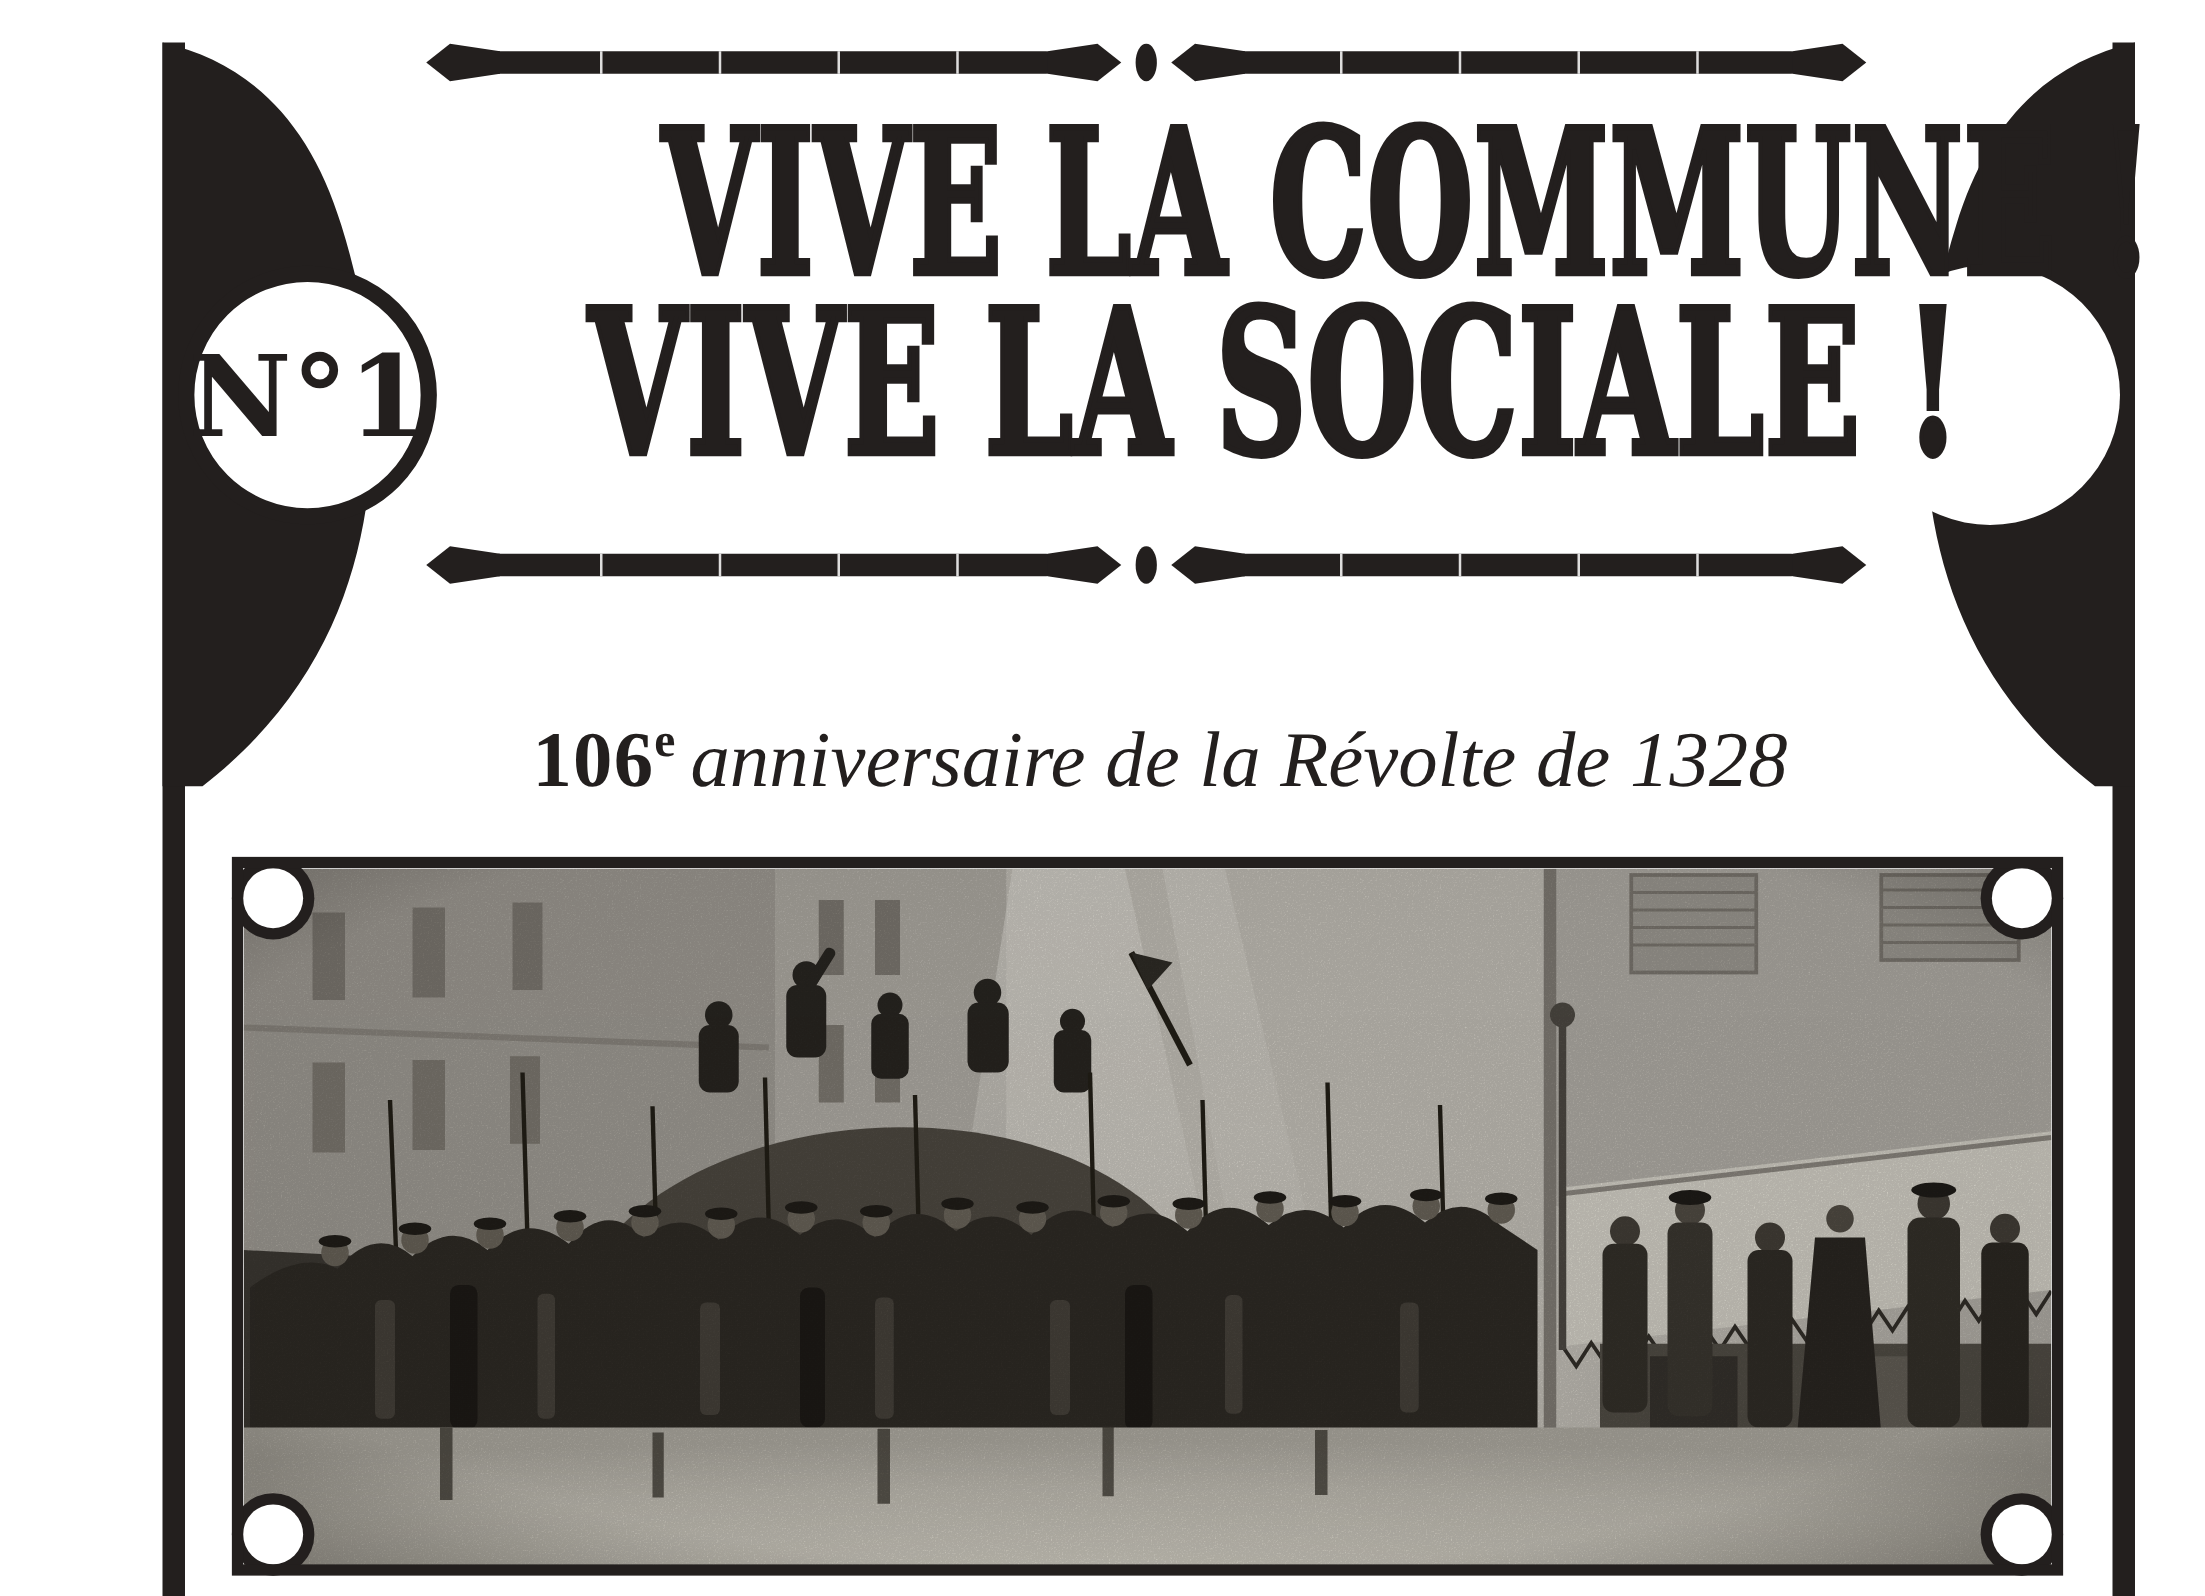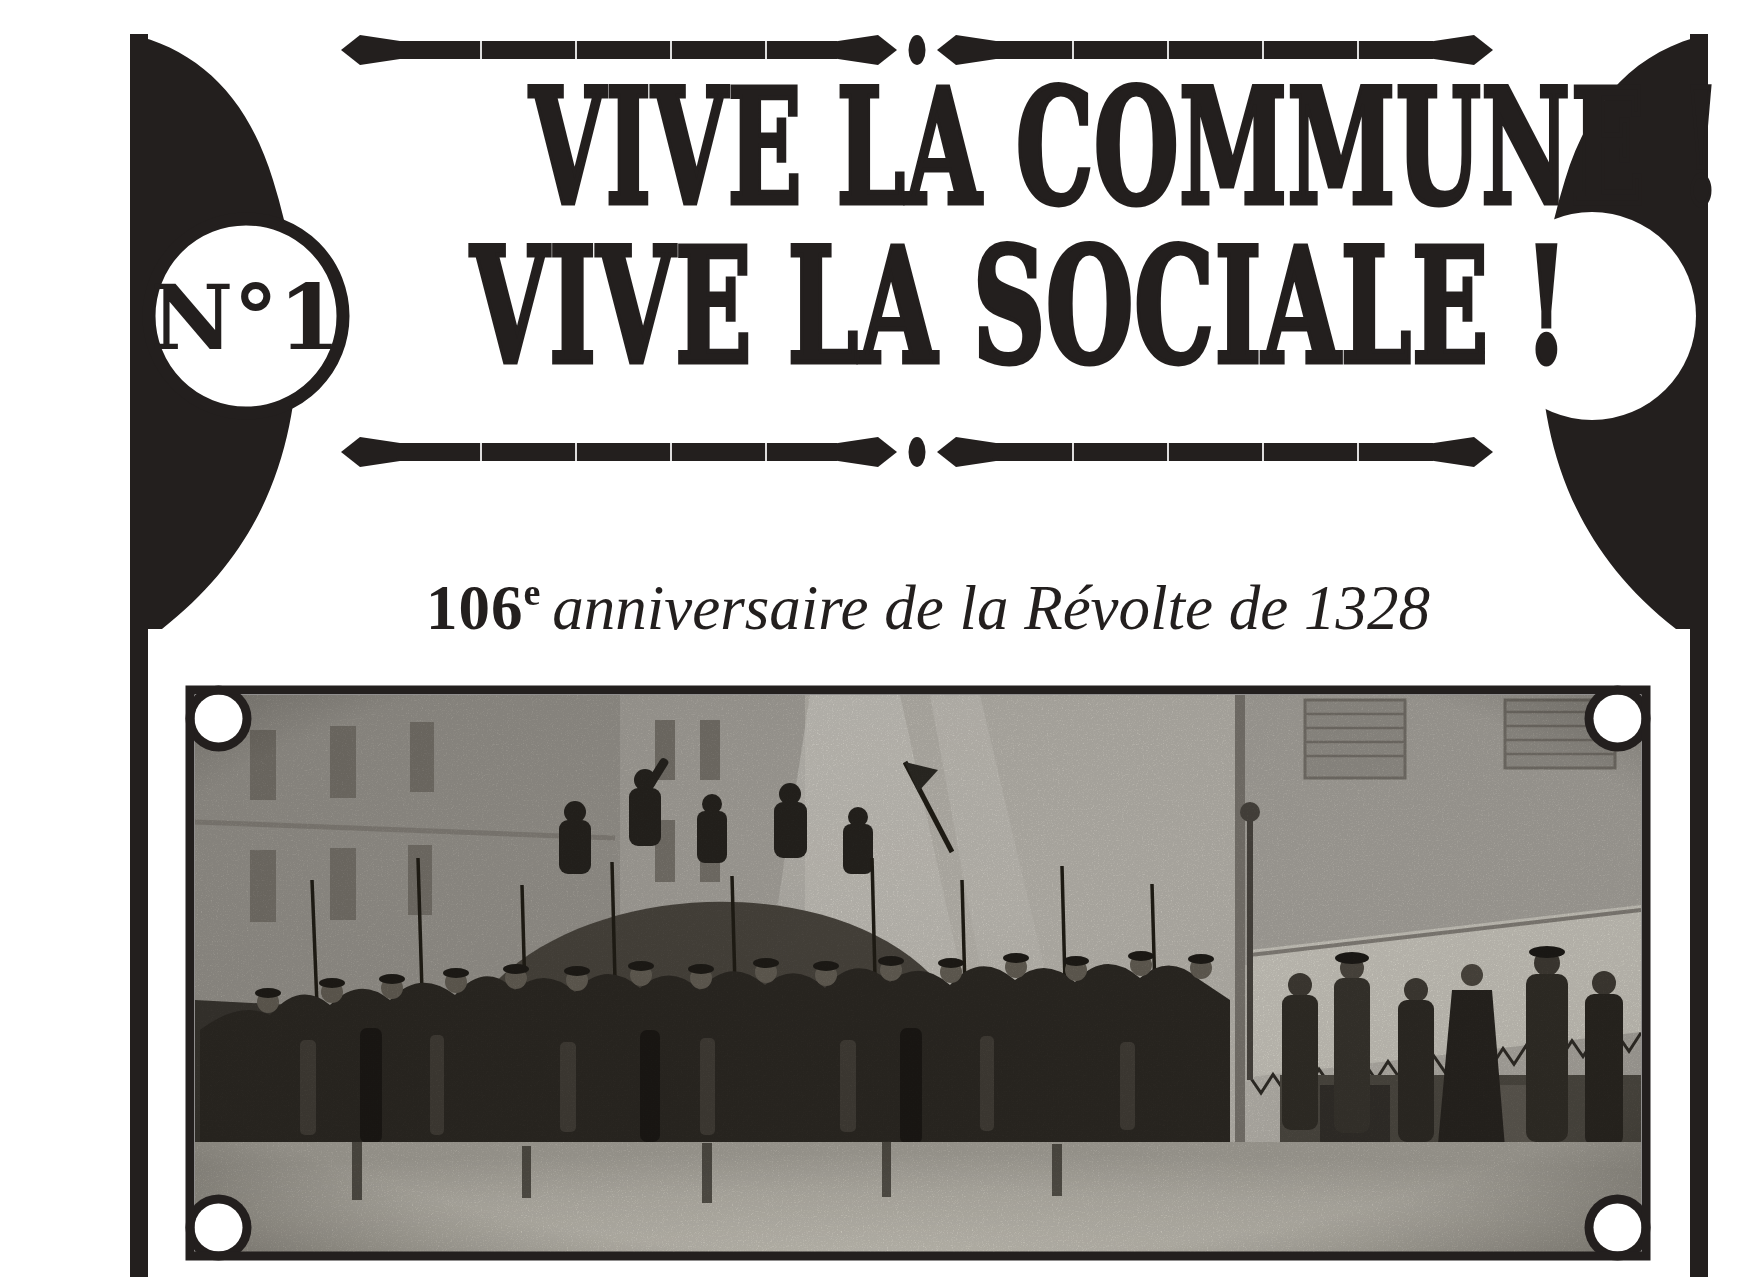--- a/index.html
+++ b/index.html
@@ -79,21 +79,21 @@
         <rect x="670" y="443" width="2" height="18"></rect>
           <rect x="765" y="443" width="2" height="18"></rect>
         <rect x="1072" y="443" width="2" height="18"></rect>
           <rect x="1167" y="443" width="2" height="18"></rect>
         <rect x="1262" y="443" width="2" height="18"></rect>
           <rect x="1357" y="443" width="2" height="18"></rect>
       </g>
     </g>
   </svg>
 
-  <div class="title-block" style="top:67px;">
+  <div class="title-block" style="top:82px;">
     <span class="title-line">VIVE LA COMMUNE !</span>
   </div>
   <div class="title-block" style="top:226px;">
     <span class="title-line l2">VIVE LA SOCIALE !</span>
   </div>
 
   <div class="sub-block" style="top:577px;">
     <span class="sub-line"><span class="sub-num">106</span><span class="sub-ord">e</span><span class="sub-text">anniversaire de la Révolte de 1328</span></span>
   </div>
 

